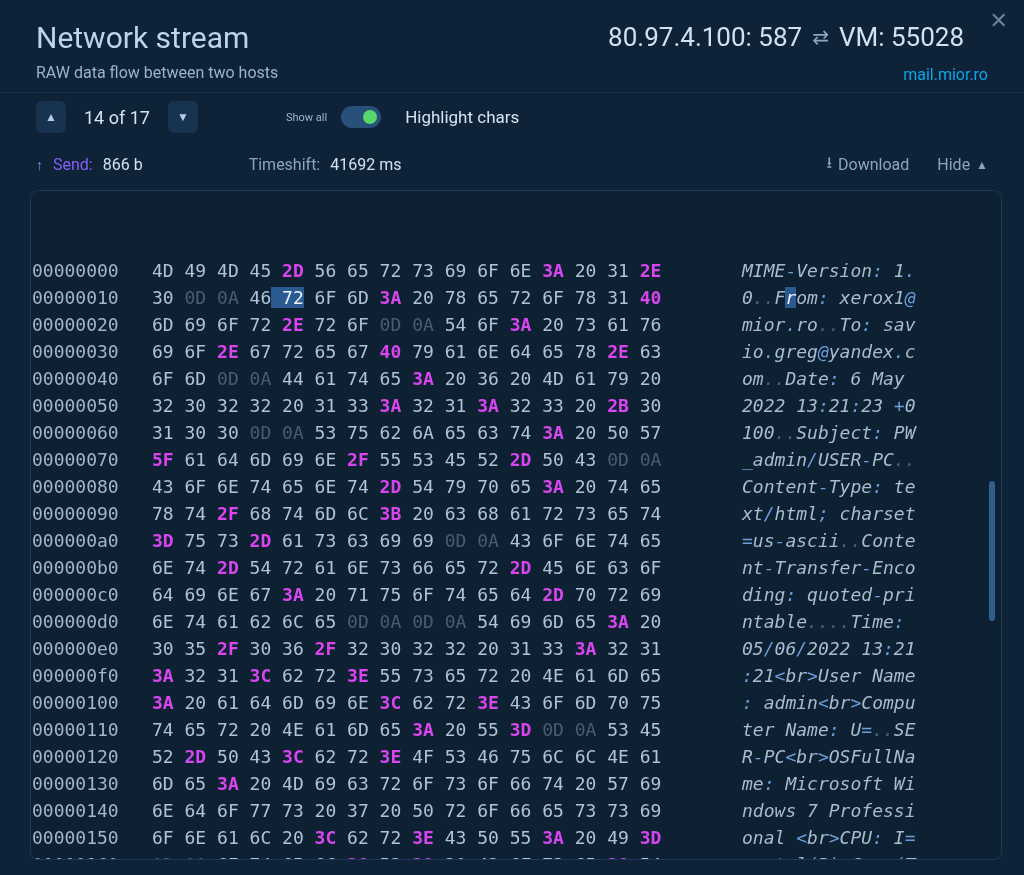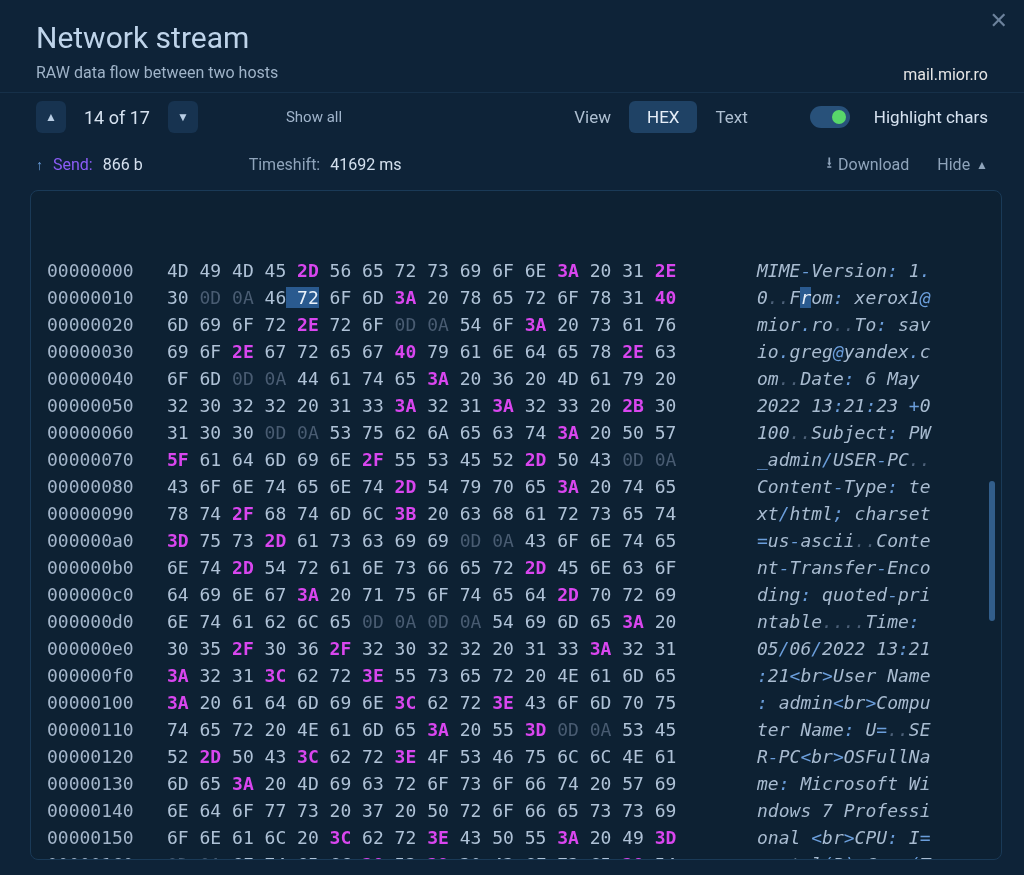--- a/index.html
+++ b/index.html
@@ -32,21 +32,21 @@
     color: #d4e0ee;
     display: flex;
     align-items: center;
     gap: 10px;
   }
   .hostname {
     position: absolute;
     top: 65px;
     right: 36px;
     font-size: 16px;
-    color: #e5e5e5;
+    color: #0ea5e9;
   }
   .close-x {
     position: absolute;
     top: 10px;
     right: 16px;
     font-size: 22px;
     color: #6c829c;
     cursor: pointer;
     line-height: 1;
   }
@@ -71,21 +71,21 @@
     font-size: 12px;
   }
   .counter {
     font-size: 18px;
     color: #d6e2f0;
     margin: 0 4px;
   }
   .spacer-sm { flex: 0 0 60px; }
   .showall {
     color: #a0b4cb;
-    font-size: 15px;
+    font-size: 11px;
     cursor: pointer;
   }
   .seg {
     display: flex;
     margin-left: auto;
     margin-right: 30px;
     gap: 0;
   }
   .seg > div {
     padding: 6px 18px;
@@ -139,21 +139,21 @@
     cursor: pointer;
     display: flex; align-items: center; gap: 6px;
   }
   .hexview {
     margin: 4px 22px 0 30px;
     height: 670px;
     overflow: hidden;
     border: 1px solid #1a3a57;
     border-radius: 8px;
     background: #0d2133;
-    padding: 12px 16px;
+    padding: 12px 1px;
     font-family: "Consolas", "Menlo", monospace;
     font-size: 18px;
     line-height: 27px;
     white-space: pre;
     color: #aebfd1;
     position: relative;
   }
   .hex-row { display: flex; }
   .col-off { width: 120px; color: #a3b5ca; }
   .col-hex { width: 590px; }
@@ -174,36 +174,36 @@
     background: #325e8b;
     border-radius: 3px;
   }
 </style>
 </head>
 <body>
 
 <div class="header">
   <div class="title">Network stream</div>
   <div class="subtitle">RAW data flow between two hosts</div>
+  <div class="conn">
+    <span>80.97.4.100: 587</span>
+    <span class="swap-icon">⇄</span>
+    <span>VM: 55028</span>
+  </div>
   <div class="hostname">mail.mior.ro</div>
   <div class="close-x">✕</div>
 </div>
 
 <div class="toolbar">
   <div class="nav-btn">▲</div>
   <div class="counter">14 of 17</div>
   <div class="nav-btn">▼</div>
   <div class="spacer-sm"></div>
   <div class="showall">Show all</div>
 
-  <div class="seg">
-    <div>View</div>
-    <div class="active">HEX</div>
-    <div>Text</div>
-  </div>
 
   <div class="toggle">
     <div class="knob"></div>
   </div>
   <div class="toggle-label">Highlight chars</div>
 </div>
 
 <div class="infobar">
   <span class="send-arrow">↑</span>
   <span class="send-lbl">Send:</span>

